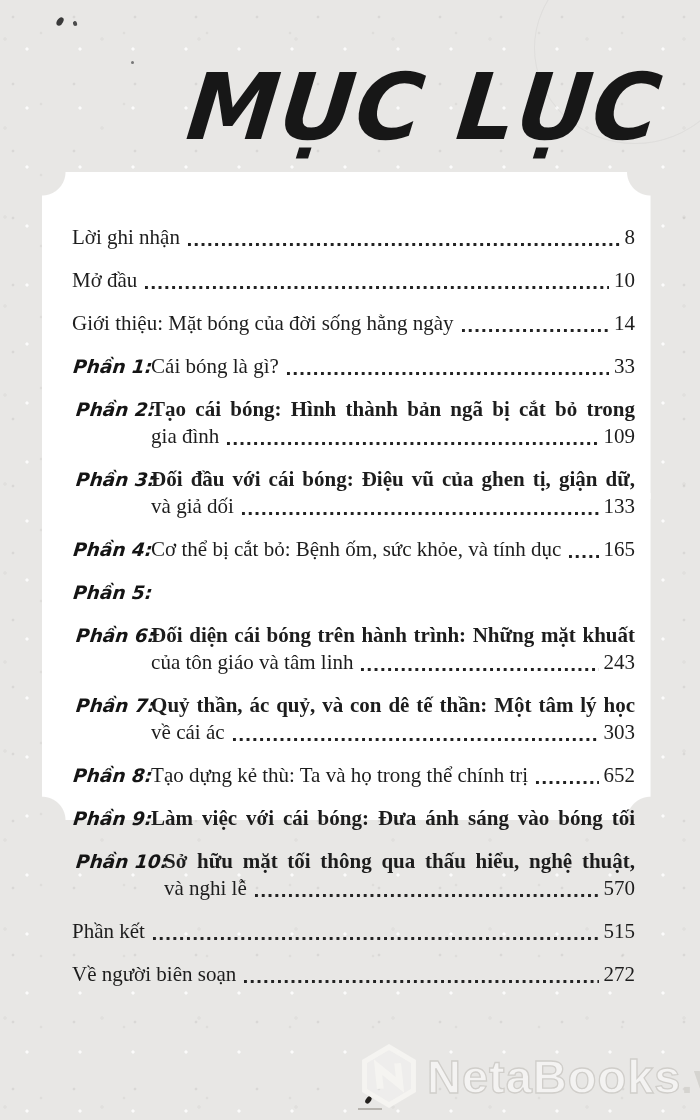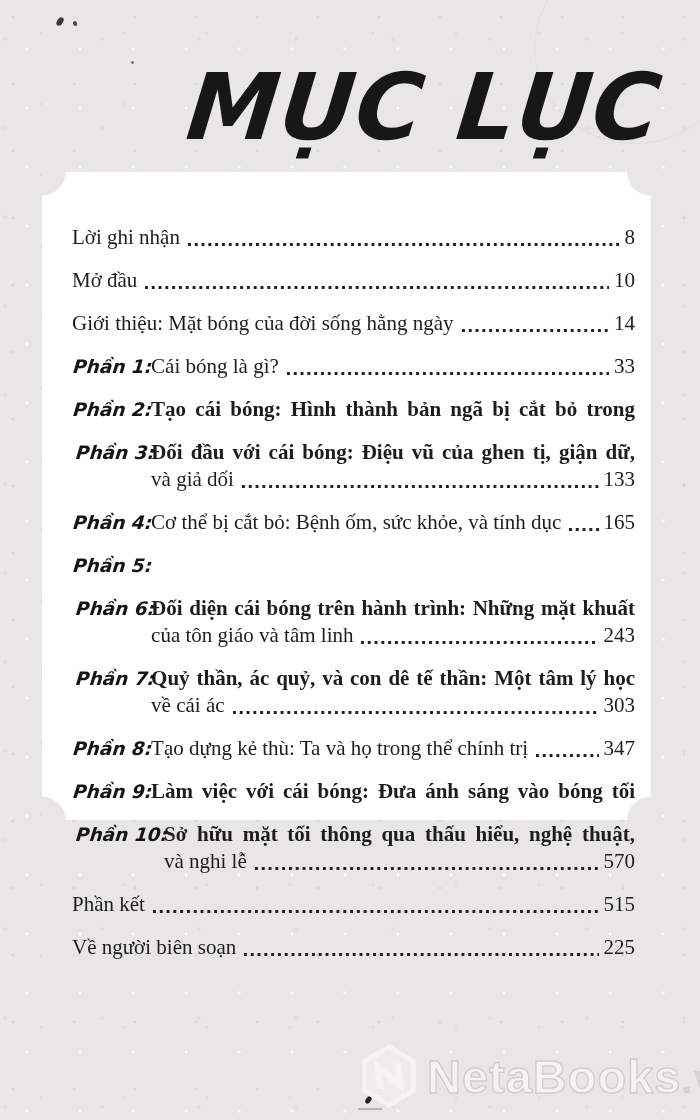--- a/index.html
+++ b/index.html
@@ -112,20 +112,25 @@
             <span class="txt">Cái bóng là gì?</span>
             <span class="dots"></span>
             <span class="pg">33</span>
           </div>
         </div>
       </div>
       <div class="entry">
         <div class="lbl">Phần 2:</div>
         <div class="content">
           <div class="fill-line">Tạo cái bóng: Hình thành bản ngã bị cắt bỏ trong</div>
+          <div class="last-line">
+            <span class="txt">gia đình</span>
+            <span class="dots"></span>
+            <span class="pg">109</span>
+          </div>
         </div>
       </div>
       <div class="entry">
         <div class="lbl">Phần 3:</div>
         <div class="content">
           <div class="fill-line">Đối đầu với cái bóng: Điệu vũ của ghen tị, giận dữ,</div>
           <div class="last-line">
             <span class="txt">và giả dối</span>
             <span class="dots"></span>
             <span class="pg">133</span>
@@ -166,21 +171,21 @@
             <span class="pg">303</span>
           </div>
         </div>
       </div>
       <div class="entry">
         <div class="lbl">Phần 8:</div>
         <div class="content">
           <div class="last-line">
             <span class="txt">Tạo dựng kẻ thù: Ta và họ trong thể chính trị</span>
             <span class="dots"></span>
-            <span class="pg">347</span>
+            <span class="pg">652</span>
           </div>
         </div>
       </div>
       <div class="entry">
         <div class="lbl">Phần 9:</div>
         <div class="content">
           <div class="fill-line">Làm việc với cái bóng: Đưa ánh sáng vào bóng tối</div>
         </div>
       </div>
       <div class="entry">
@@ -201,21 +206,21 @@
             <span class="dots"></span>
             <span class="pg">515</span>
           </div>
         </div>
       </div>
       <div class="entry">
         <div class="content">
           <div class="last-line">
             <span class="txt">Về người biên soạn</span>
             <span class="dots"></span>
-            <span class="pg">225</span>
+            <span class="pg">272</span>
           </div>
         </div>
       </div>
     </div>
 </div>
 
 <div class="watermark">
   <svg class="wm-logo" width="58" height="64" viewBox="0 0 64 70">
     <polygon points="32,3 59,19 59,51 32,67 5,51 5,19" fill="rgba(255,255,255,0.25)" stroke="#f6f5f2" stroke-width="5.5"></polygon>
     <polyline points="21,48 21,24 43,46 43,22" fill="none" stroke="#f6f5f2" stroke-width="7.5" transform="rotate(-6 32 35)"></polyline>

